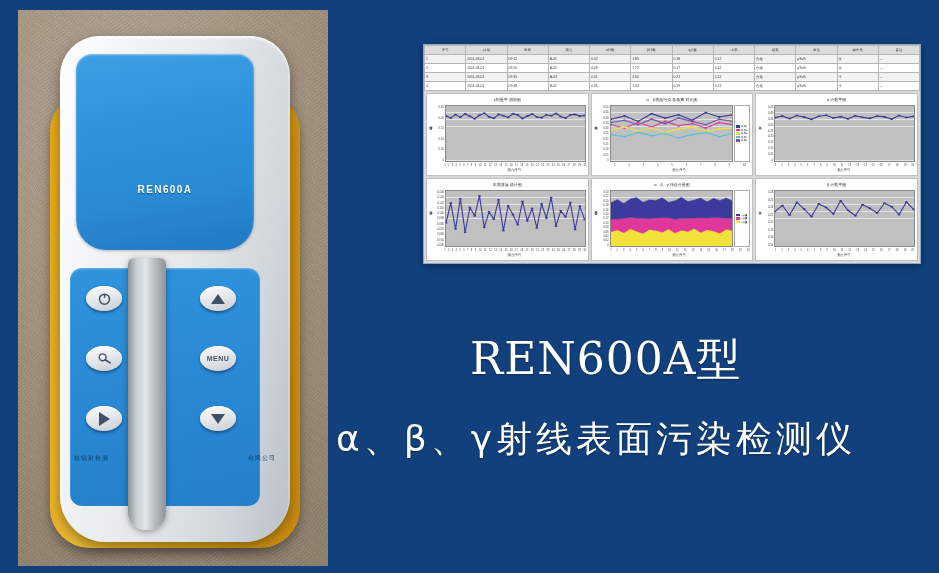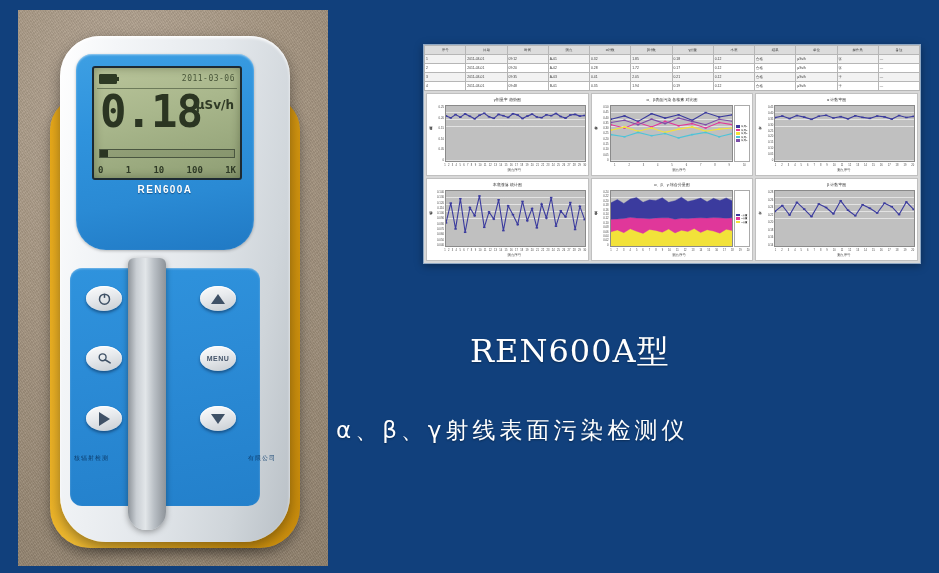--- a/index.html
+++ b/index.html
@@ -194,66 +194,47 @@
   .lg-sw{width:4px;height:2.5px;flex:0 0 auto;}
   .ch-xticks{
     height:6px;display:flex;justify-content:space-around;align-items:center;
     font-size:2.6px;color:#444;padding-left:16px;overflow:hidden;
   }
   .ch-xlab{text-align:center;font-size:3.4px;color:#333;height:7px;padding-left:14px;}
 
   
   .title-main{
     position:absolute;left:470px;top:330px;width:420px;
-    color:#ffffff;font-size:32px;letter-spacing:1px;
+    color:#ffffff;font-size:44px;letter-spacing:1px;
     font-family:"DejaVu Serif", serif;
     text-shadow:0 1px 2px rgba(0,0,0,.35);
     white-space:nowrap;
   }
   .title-sub{
     position:absolute;left:336px;top:415px;width:600px;
-    color:#ffffff;font-size:23px;letter-spacing:4px;
+    color:#ffffff;font-size:36px;letter-spacing:4px;
     font-family:"DejaVu Sans", sans-serif;
     text-shadow:0 1px 2px rgba(0,0,0,.35);
     white-space:nowrap;
   }
 </style>
 </head>
 <body>
 
 <div class="stage">
 
   <div class="photo">
     <div class="photo-noise"></div>
 
     <div class="device">
       <div class="bumper"></div>
       <div class="shell"></div>
 
       <div class="faceplate-top">
 
-        <div class="lcd">
-          <div class="lcd-topbar">
-            <span class="batt"></span>
-            <span class="lcd-time">2011-03-06</span>
-          </div>
-          <div class="lcd-rule"></div>
-          <div class="lcd-value">0.18</div>
-          <div class="lcd-unit">μSv/h</div>
-          <div class="lcd-bargraph">
-            <div class="lcd-barfill"></div>
-          </div>
-          <div class="lcd-scale">
-            <span>0</span>
-            <span>1</span>
-            <span>10</span>
-            <span>100</span>
-            <span>1K</span>
-          </div>
-        </div>
 
         <div class="model-label">REN600A</div>
       </div>
 
       <div class="faceplate-bot">
         <div class="btn" style="left:16px;top:18px;">
           <svg class="glyph" width="15" height="15" viewBox="0 0 24 24">
             <circle cx="12" cy="13" r="8" fill="none" stroke="#3f5166" stroke-width="2.4"></circle>
             <rect x="10.8" y="2" width="2.4" height="9" fill="#3f5166"></rect>
             <rect x="9" y="1" width="6" height="3" fill="#e7eaed"></rect>

